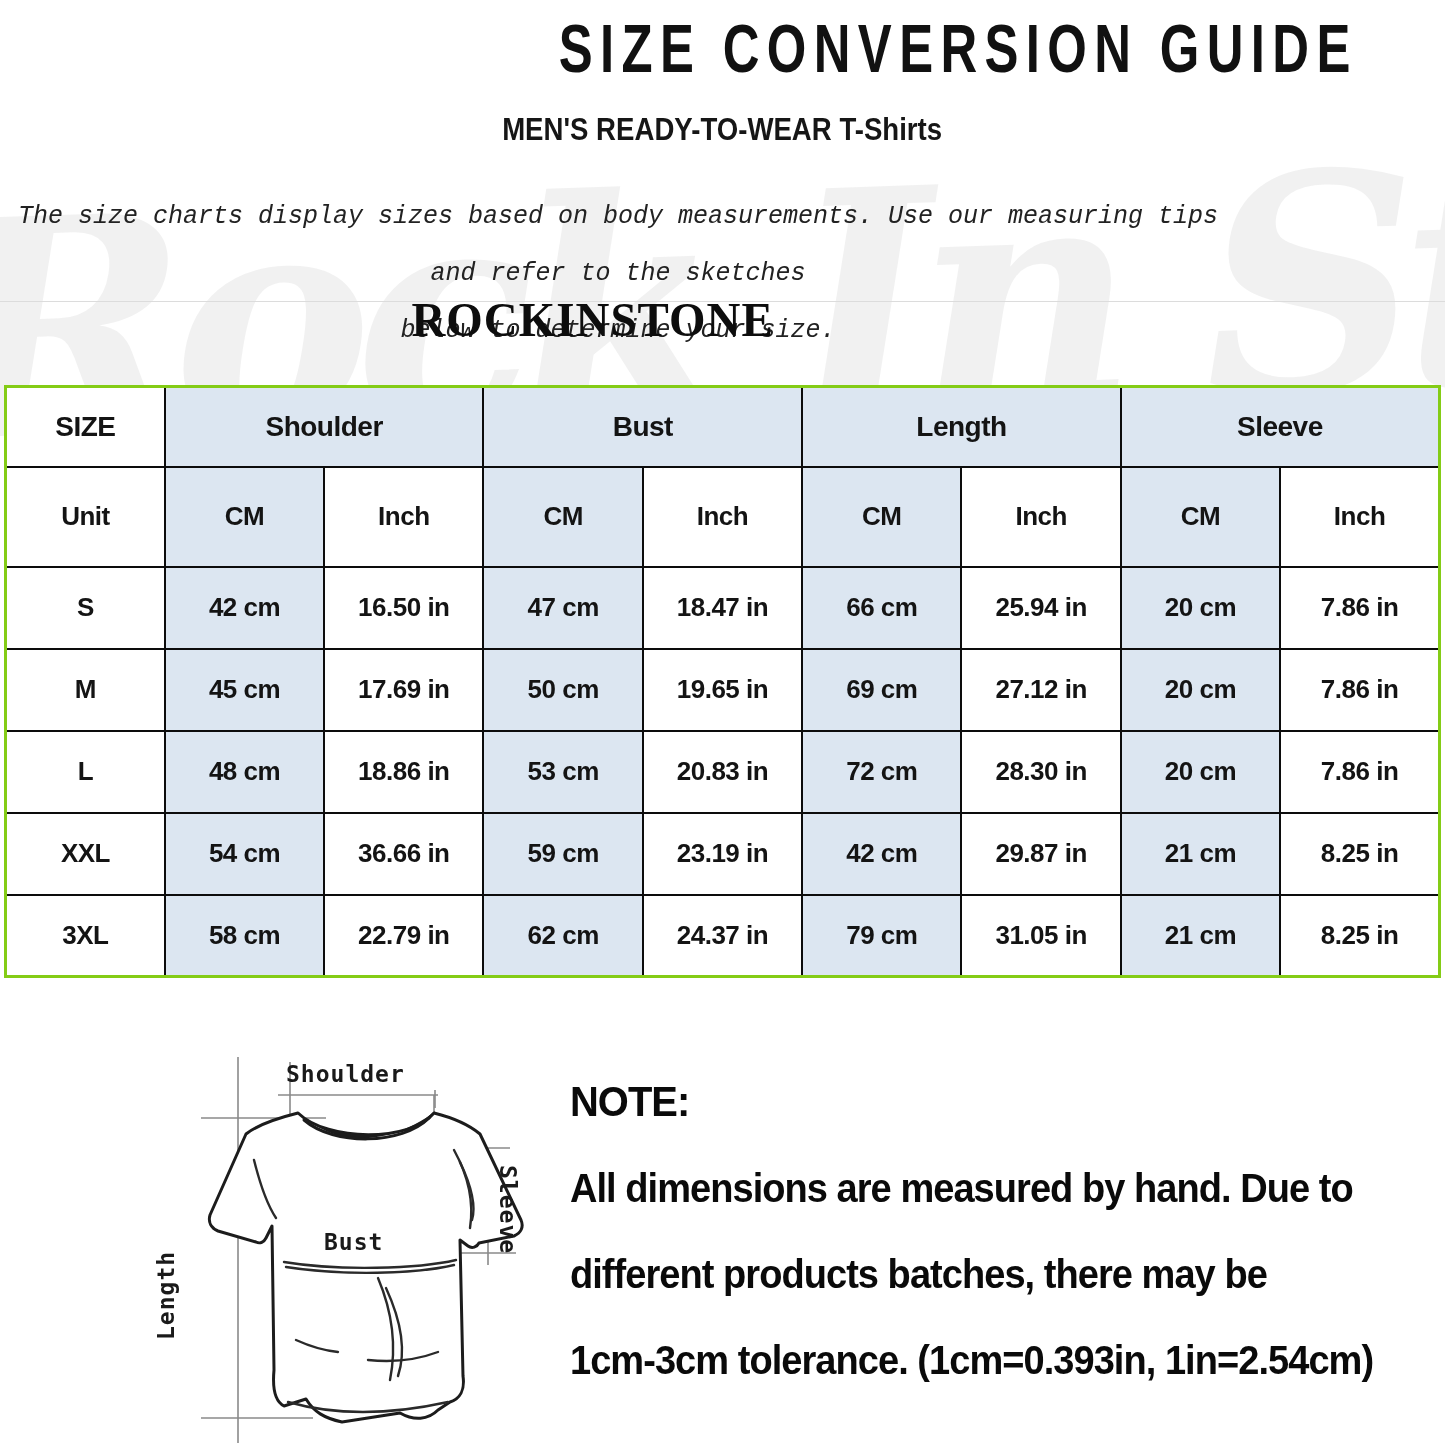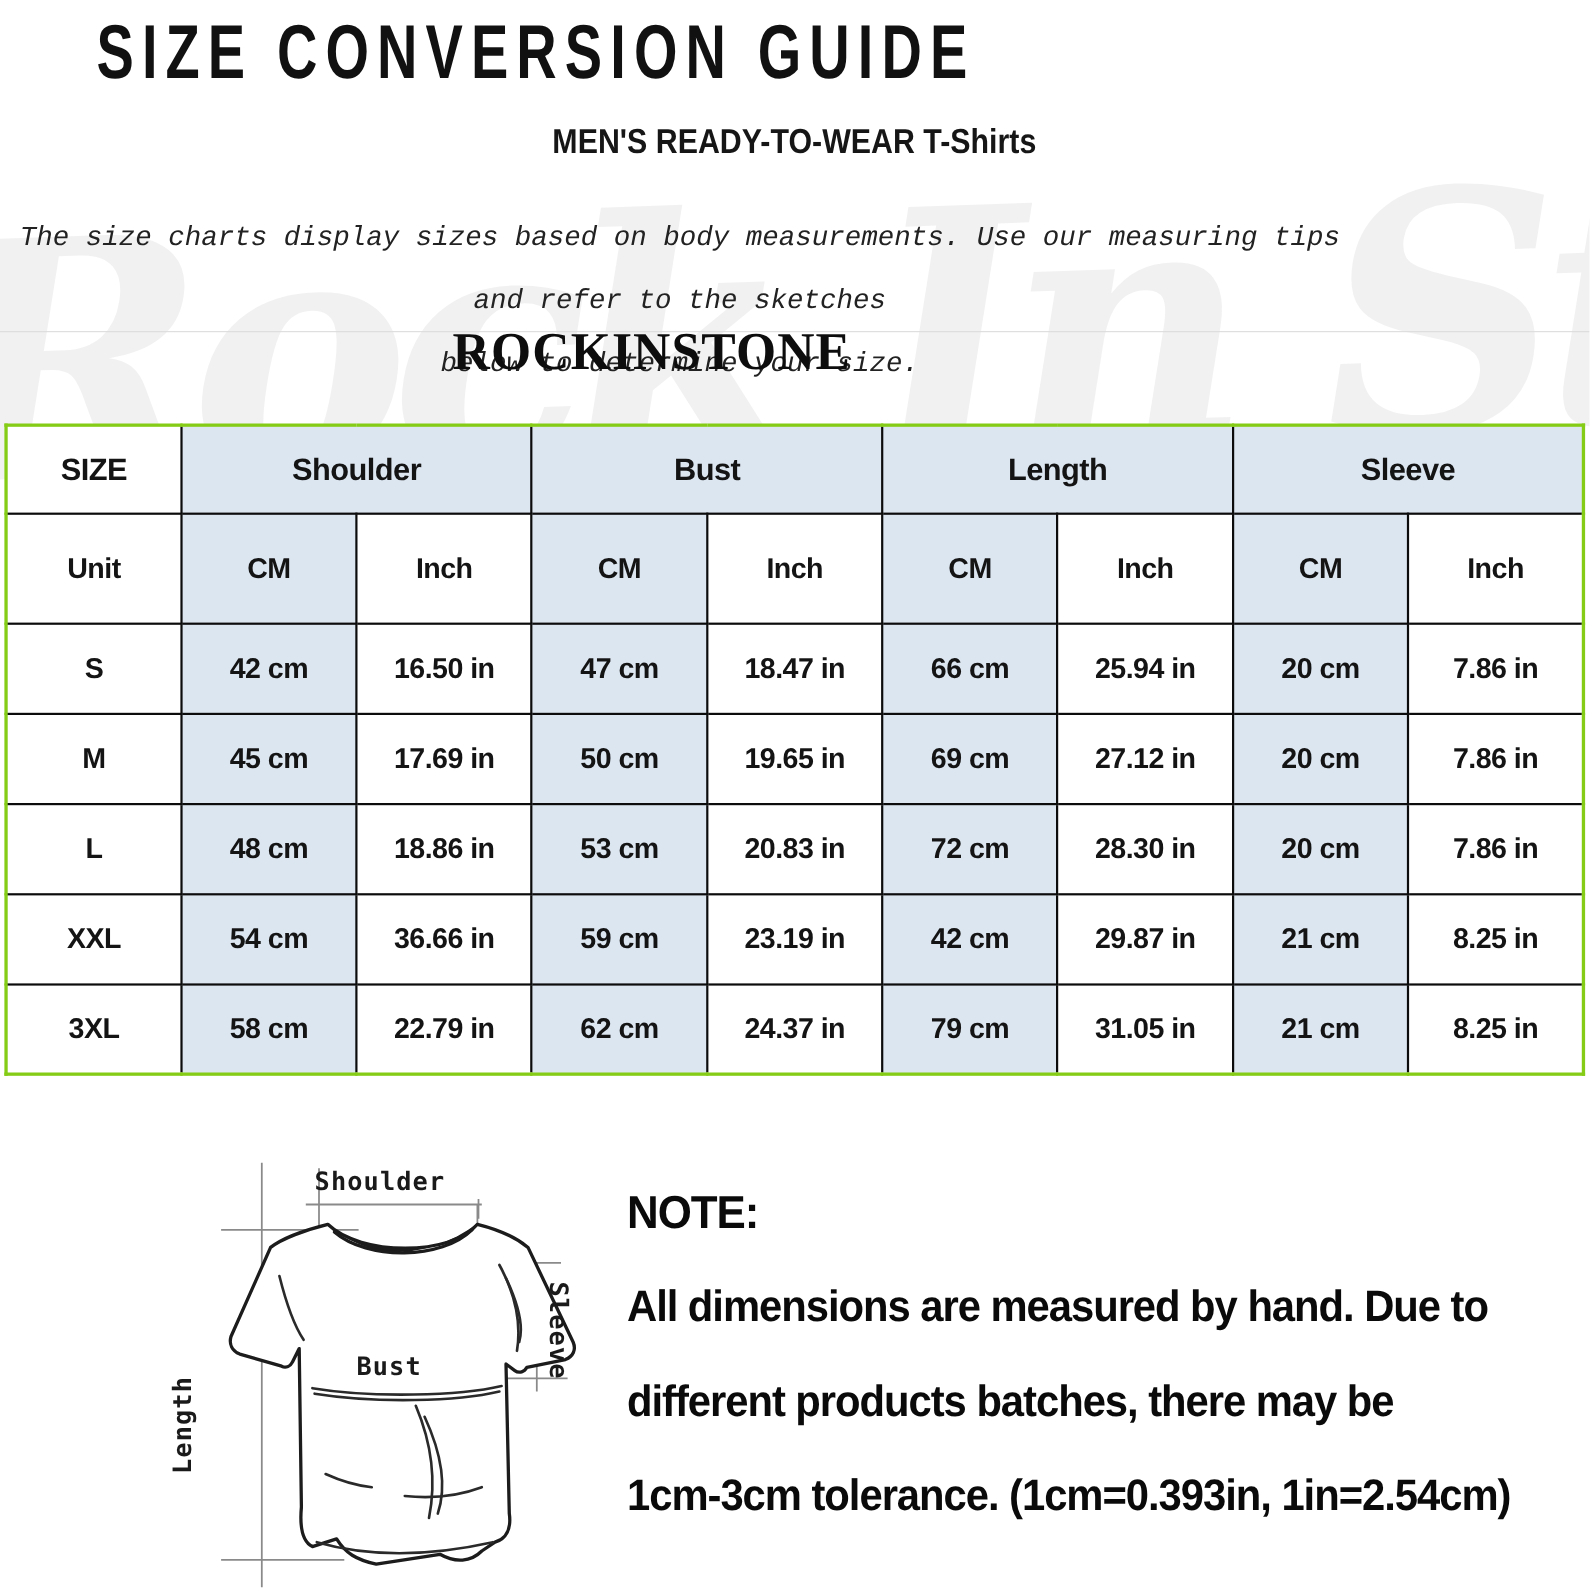--- a/index.html
+++ b/index.html
@@ -11,21 +11,21 @@
     position:absolute; top:128px; left:-60px; width:1600px;
     font-family:"DejaVu Serif", serif; font-style:italic; font-weight:bold;
     font-size:300px; letter-spacing:-18px; white-space:nowrap;
     color:rgba(80,80,80,0.08); transform:rotate(-2deg); z-index:0;
     user-select:none;
   }
 
   .content { position:relative; z-index:1; }
 
   
-  #title-wrap { position:absolute; top:8px; left:0; width:1445px; text-align:left; }
+  #title-wrap { position:absolute; top:8px; left:0; width:1445px; text-align:right; }
   #page-title {
     display:inline-block; font-size:62px; font-weight:700; color:#111;
     letter-spacing:9px; transform:scale(0.82,1.12); transform-origin:center top;
     white-space:nowrap;
   }
   #subtitle-wrap { position:absolute; top:112px; left:0; width:1445px; text-align:center; }
   #page-subtitle {
     display:inline-block; font-size:30px; font-weight:700; color:#161616;
     letter-spacing:0px; transform:scale(0.92,1.05); transform-origin:center top;
   }

